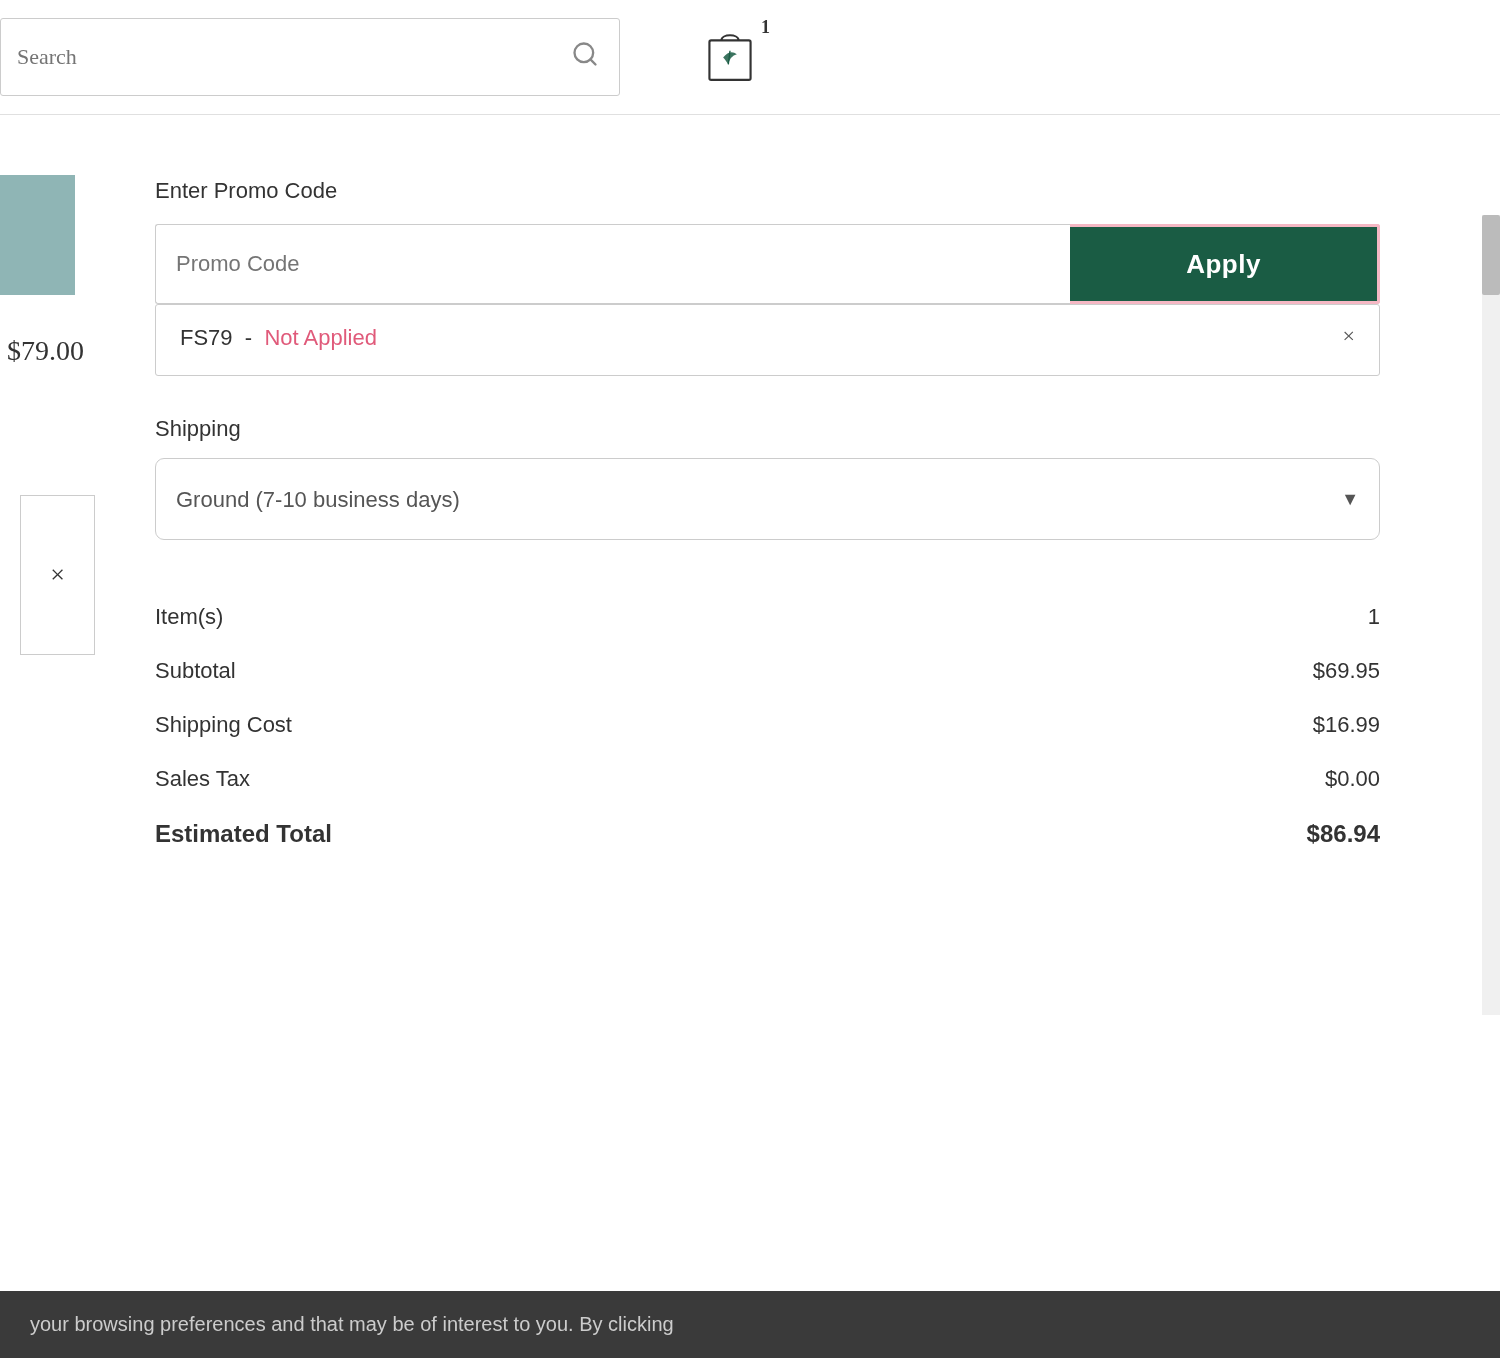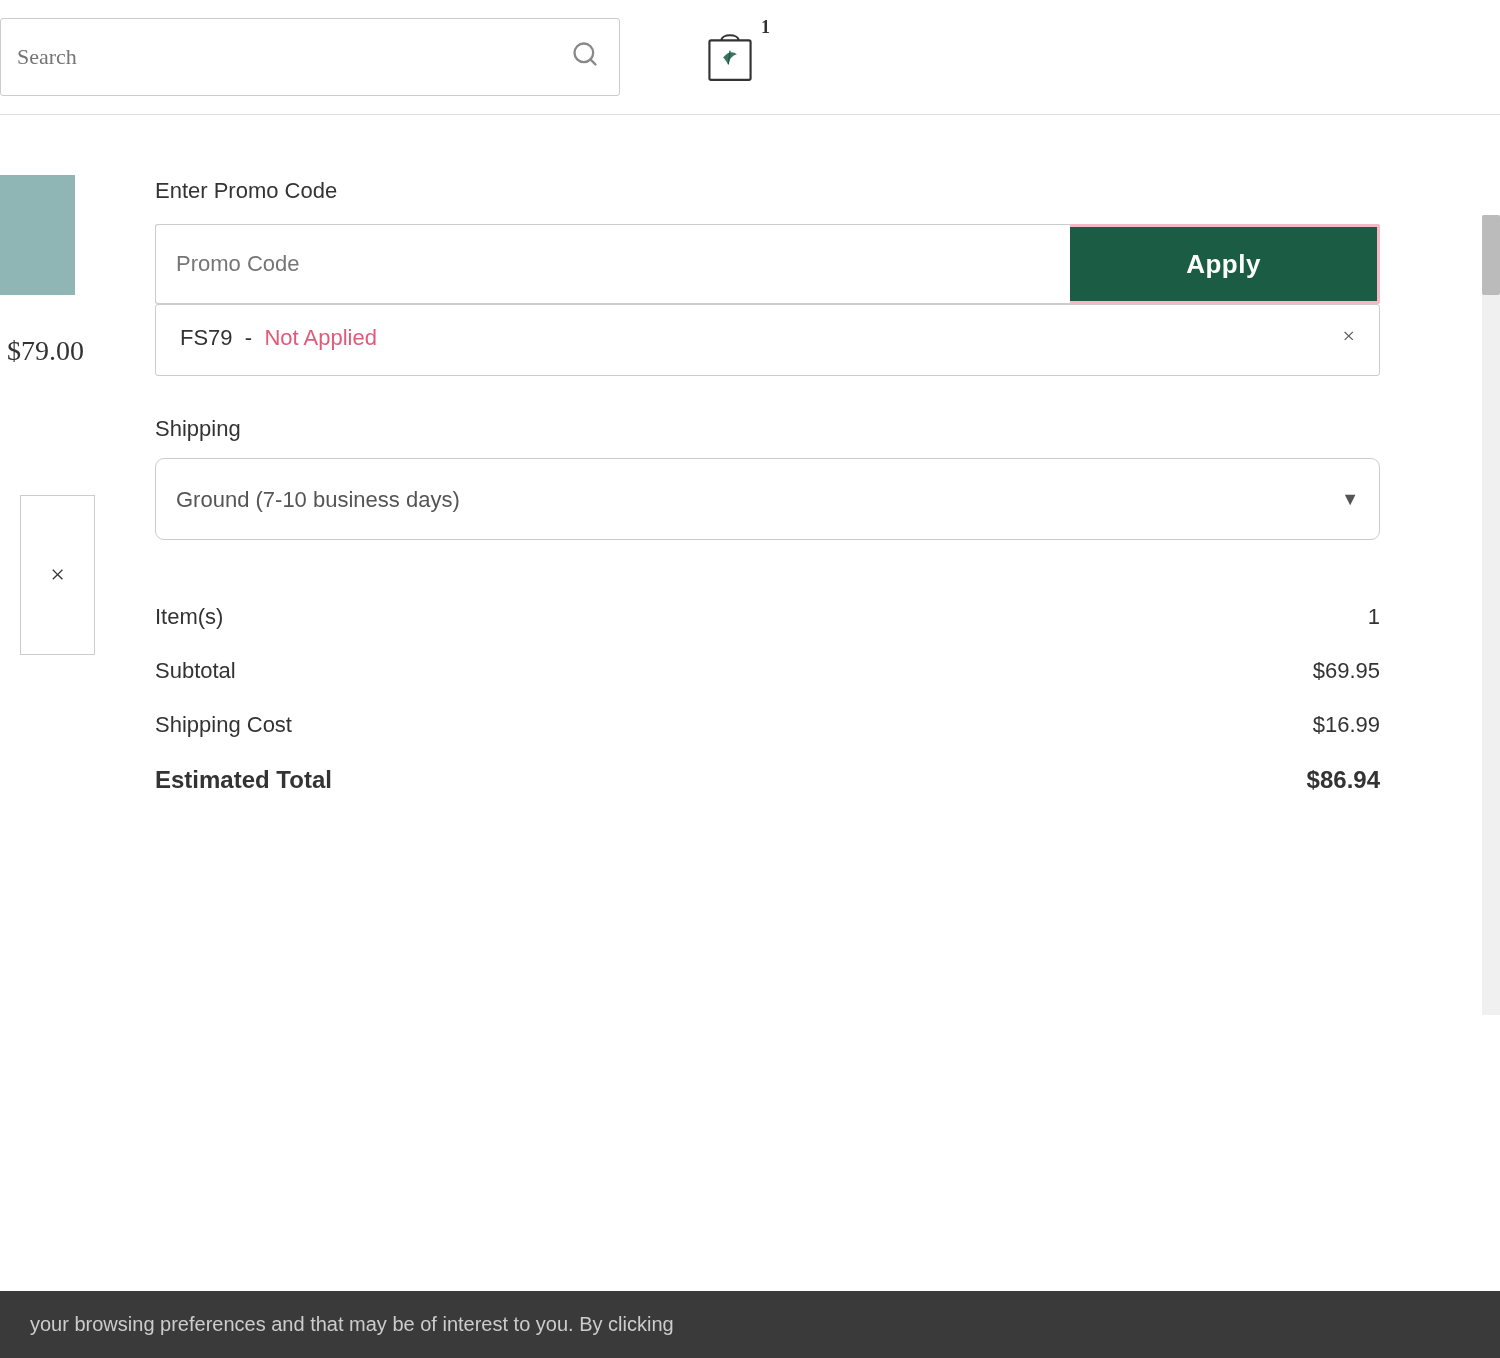--- a/index.html
+++ b/index.html
@@ -382,20 +382,24 @@
     <div class="summary-row">
       <span>Subtotal</span>
       <span class="value">$69.95</span>
     </div>
 
     <div class="summary-row">
       <span>Shipping Cost</span>
       <span class="value">$16.99</span>
     </div>
 
+    <div class="summary-row">
+      <span>Sales Tax</span>
+      <span class="value">$0.00</span>
+    </div>
 
     <div class="summary-row total">
       <span>Estimated Total</span>
       <span class="value">$86.94</span>
     </div>
 
   </div>
 
   <div class="scrollbar-track">
     <div class="scrollbar-thumb"></div>

